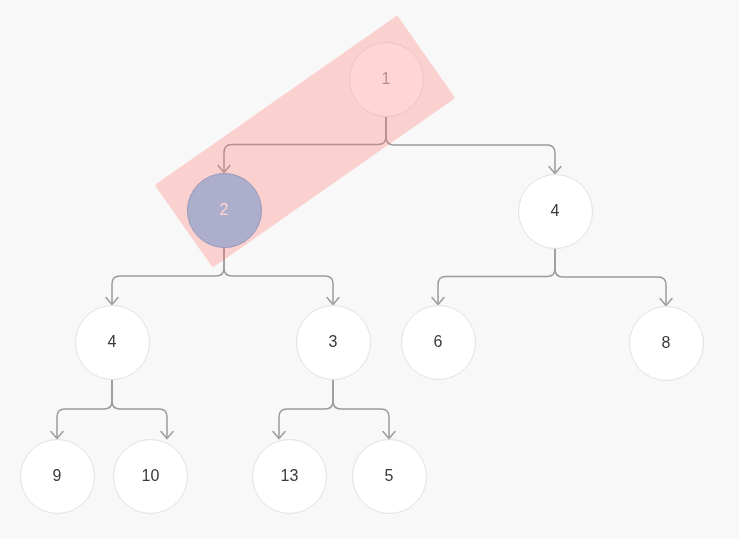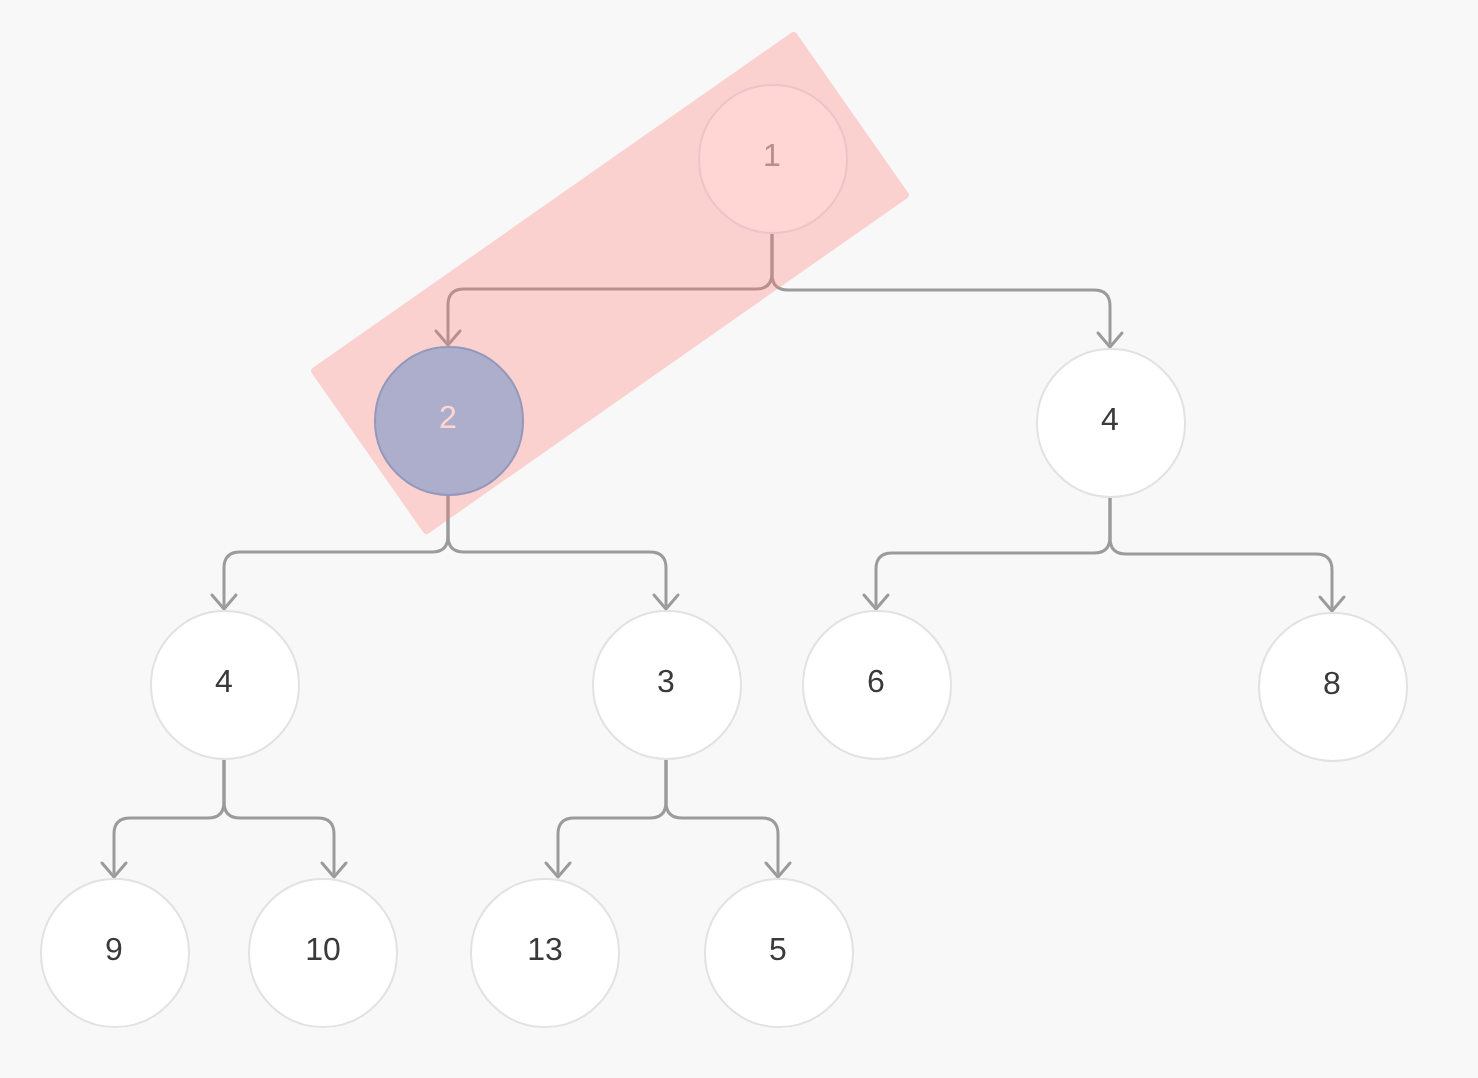--- a/index.html
+++ b/index.html
@@ -95,24 +95,24 @@
       </div>
       <div class="node" style="left: 400.5px; top: 304.5px; width: 75px; height: 75px;">
         <span>6</span>
       </div>
       <div class="node" style="left: 628.5px; top: 305.5px; width: 75px; height: 75px;">
         <span>8</span>
       </div>
       <div class="node" style="left: 19.5px; top: 438.5px; width: 75px; height: 75px;">
         <span>9</span>
       </div>
-      <div class="node" style="left: 124px; top: 438.5px; width: 75px; height: 75px;">
+      <div class="node" style="left: 113px; top: 438.5px; width: 75px; height: 75px;">
         <span>10</span>
       </div>
-      <div class="node" style="left: 235px; top: 438.5px; width: 75px; height: 75px; text-align: right;">
+      <div class="node" style="left: 252px; top: 438.5px; width: 75px; height: 75px; text-align: right;">
         <span>13</span>
       </div>
       <div class="node" style="left: 351.5px; top: 438.5px; width: 75px; height: 75px;">
         <span>5</span>
       </div>
     </div>
   <div id="highlight" style="left: 157px; top: 90.5px; width: 296px; height: 101px; background: rgba(255, 120, 110, 0.3); transform: rotate(-35deg);"></div>
 </div>
 
 </body></html>

